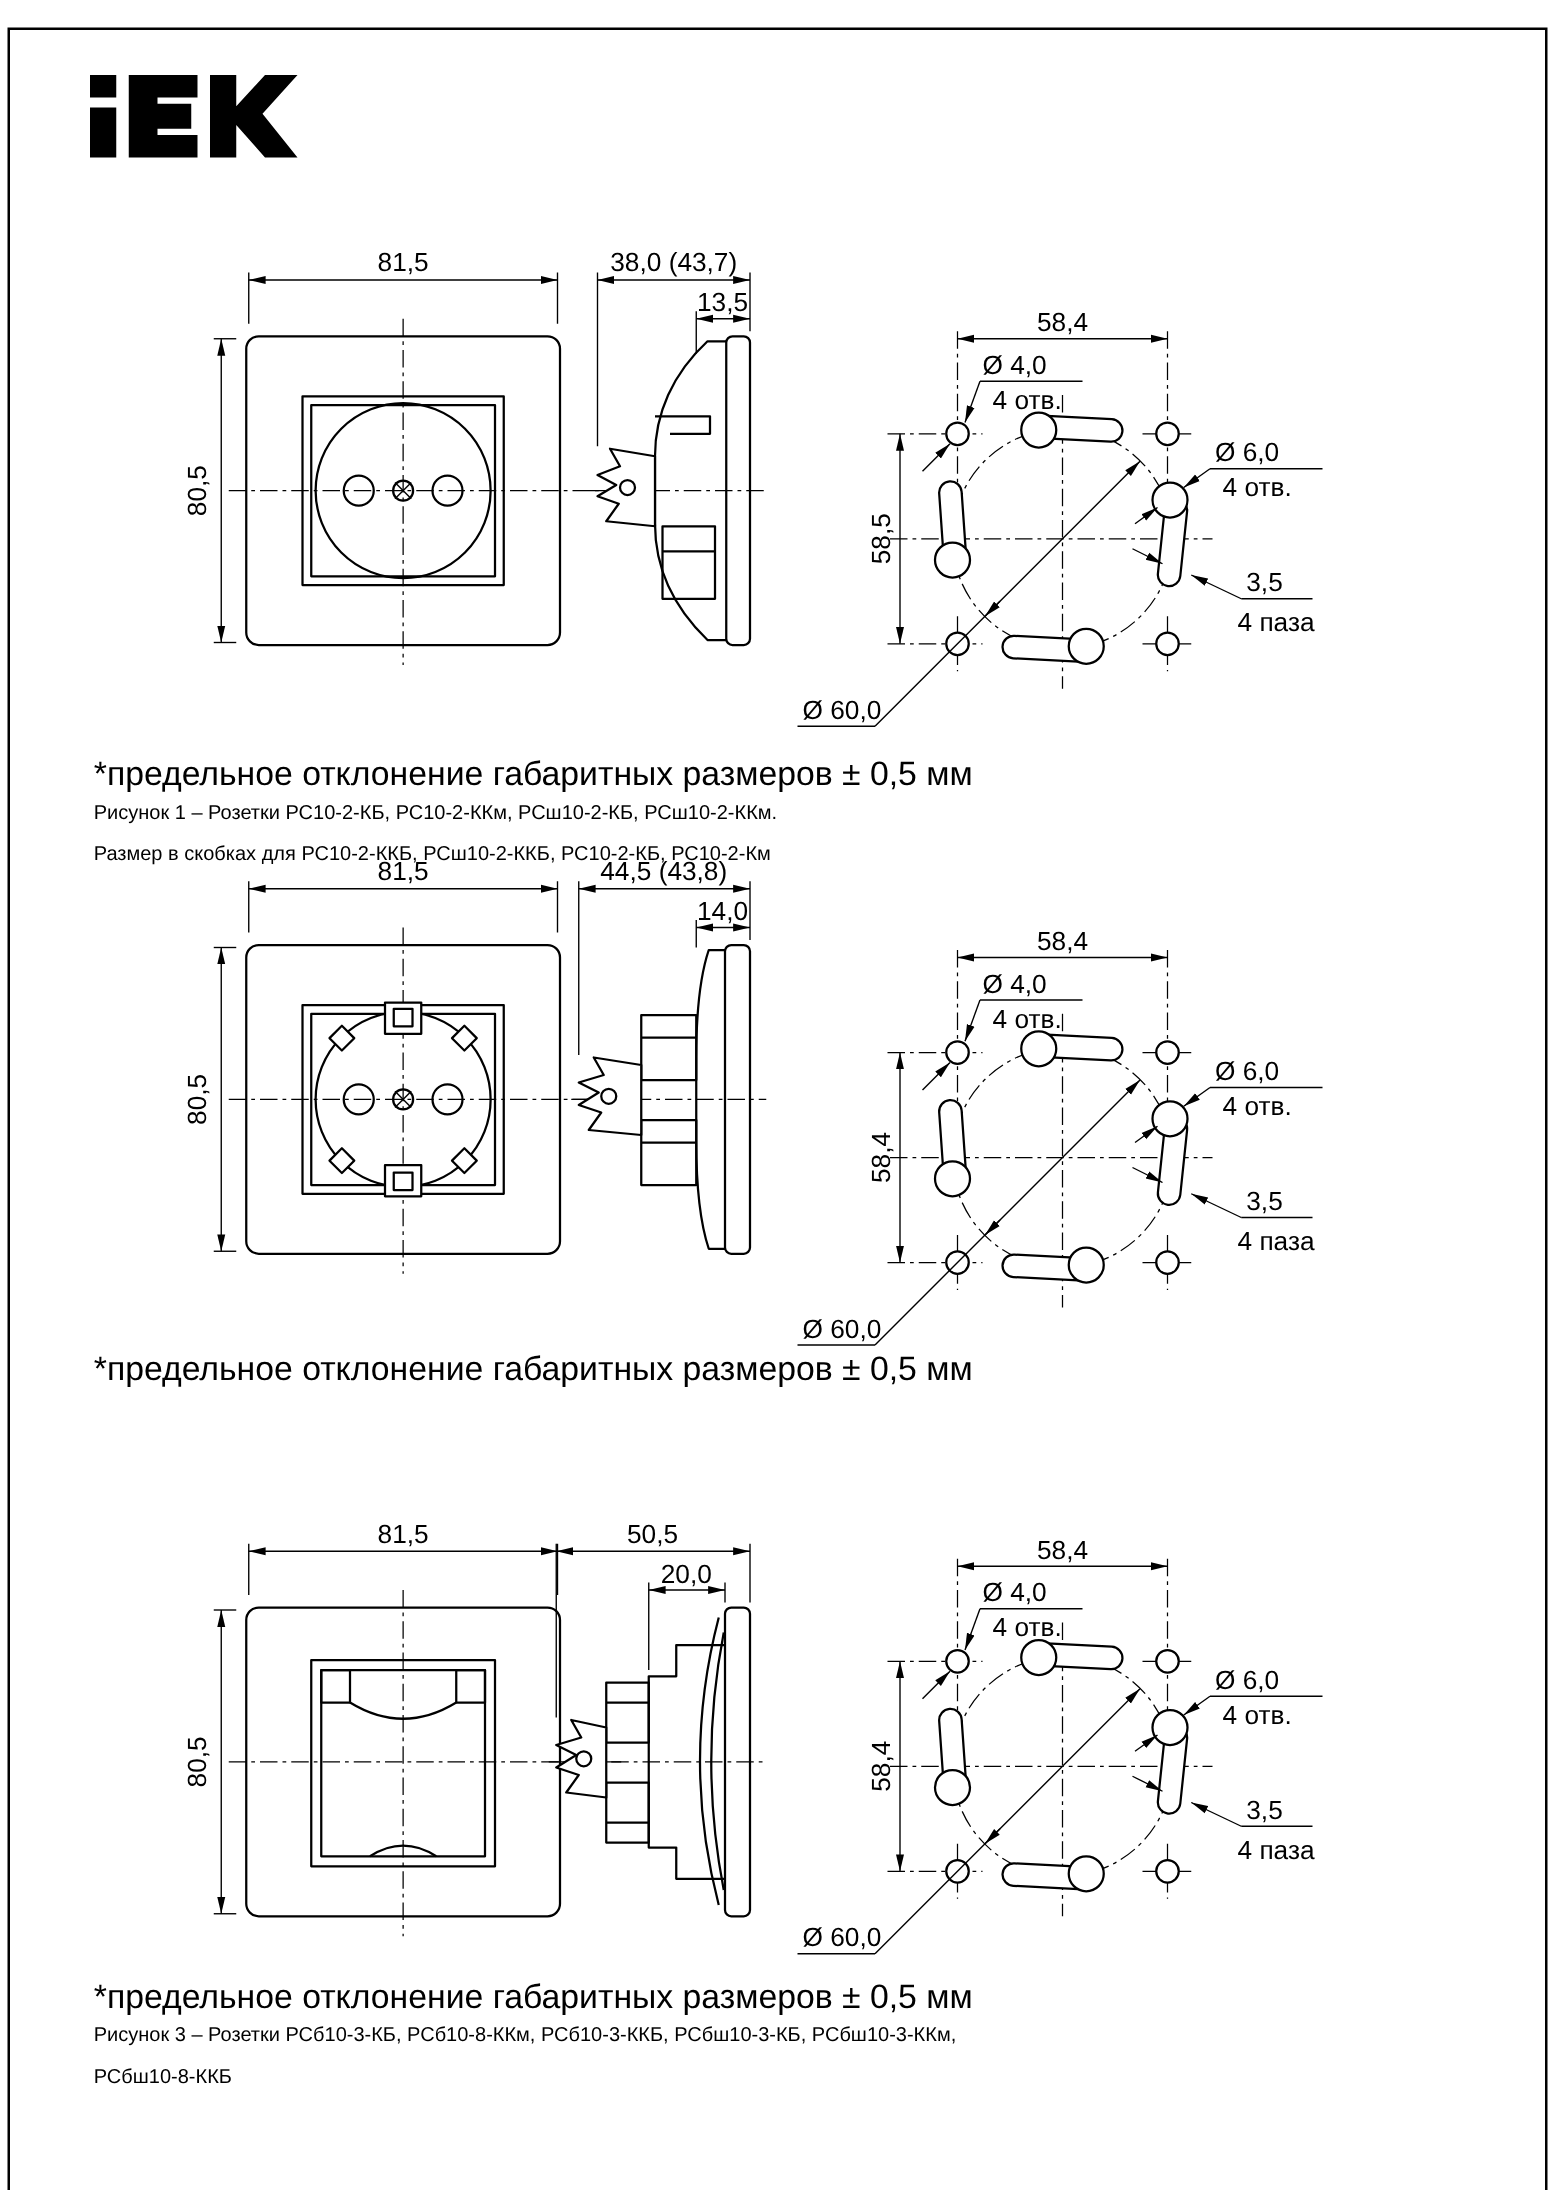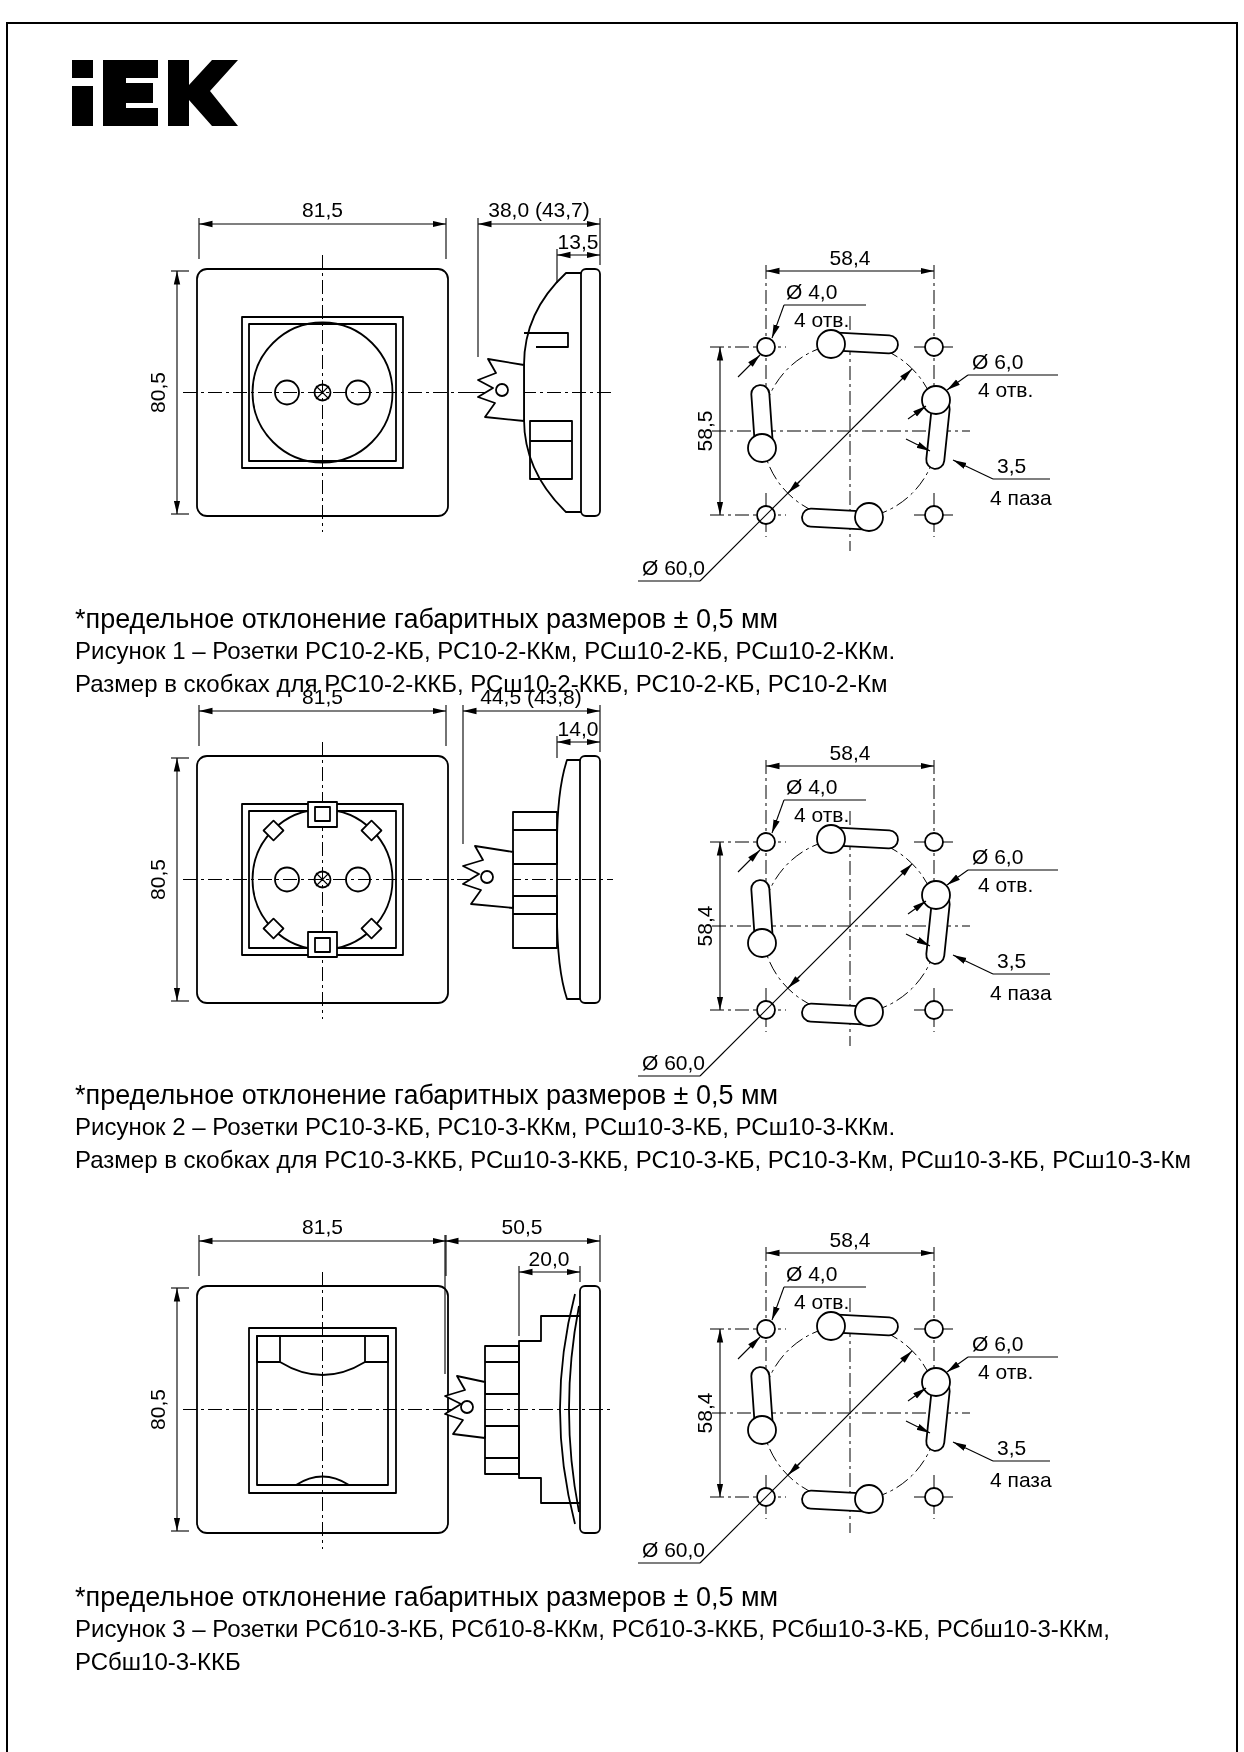--- a/index.html
+++ b/index.html
@@ -2,21 +2,21 @@
 <html><head>
 <meta charset="utf-8">
 <style>
   html,body{margin:0;padding:0;background:#fff;}
   .page{position:relative;width:1244px;height:1752px;background:#fff;overflow:hidden;
         font-family:"Liberation Sans",sans-serif;color:#000;margin-top:16px;}
   .frame{position:absolute;inset:6px;border:2px solid #000;pointer-events:none;}
   svg.fig{position:absolute;overflow:visible;}
   .logo{position:absolute;left:72px;top:44px;}
   .note{position:absolute;left:75px;font-size:27px;white-space:nowrap;}
-  .cap{position:absolute;left:75px;font-size:24px;line-height:33px;width:1120px;}
+  .cap{position:absolute;left:75px;font-size:16px;line-height:33px;width:1120px;}
   text{font-family:"Liberation Sans",sans-serif;font-size:21px;fill:#000;}
   .ol{fill:none;stroke:#000;stroke-width:1.8;stroke-linejoin:round;}
   .olw{fill:#fff;stroke:#000;stroke-width:1.8;stroke-linejoin:round;}
   .cl{fill:none;stroke:#000;stroke-width:1;stroke-dasharray:14 4 3 4;}
   .dl{fill:none;stroke:#000;stroke-width:1.1;}
   .da{marker-start:url(#arw);marker-end:url(#arw);}
   .de{marker-end:url(#arw);}
 </style>
 </head>
 <body>
@@ -235,24 +235,20 @@
       <text x="-64" y="-132">Ø 4,0</text>
       <text x="-56" y="-104">4 отв.</text>
       <text x="122" y="-62">Ø 6,0</text>
       <text x="128" y="-34">4 отв.</text>
       <text x="147" y="42">3,5</text>
       <text x="140" y="74">4 паза</text>
       <text x="-208" y="144">Ø 60,0</text>
     </g>
   </svg>
   <div class="note" style="top:1064px">*предельное отклонение габаритных размеров ± 0,5 мм</div>
-  <div class="cap" style="top:1094px">
-    <div>Рисунок 2 – Розетки РС10-3-КБ, РС10-3-ККм, РСш10-3-КБ, РСш10-3-ККм.</div>
-    <div>Размер в скобках для РС10-3-ККБ, РСш10-3-ККБ, РС10-3-КБ, РС10-3-Км, РСш10-3-КБ, РСш10-3-Км</div>
-  </div>
 
   <svg class="fig" style="left:70px;top:1085px" width="1110" height="475" viewBox="0 0 1110 475">
     <g transform="translate(127,185)">
       <use href="#front-frame"></use>
         <use href="#face3"></use>
       <text x="125.5" y="-52" text-anchor="middle">81,5</text>
       <text transform="translate(-32,123.5) rotate(-90)" text-anchor="middle">80,5</text>
     </g>
     <g transform="translate(375,185)">
       <use href="#side3"></use>
@@ -268,16 +264,16 @@
       <text x="122" y="-62">Ø 6,0</text>
       <text x="128" y="-34">4 отв.</text>
       <text x="147" y="42">3,5</text>
       <text x="140" y="74">4 паза</text>
       <text x="-208" y="144">Ø 60,0</text>
     </g>
   </svg>
   <div class="note" style="top:1566px">*предельное отклонение габаритных размеров ± 0,5 мм</div>
   <div class="cap" style="top:1596px">
     <div>Рисунок 3 – Розетки РСб10-3-КБ, РСб10-8-ККм, РСб10-3-ККБ, РСбш10-3-КБ, РСбш10-3-ККм,</div>
-    <div>РСбш10-3-ККБ</div>
+    <div>РСбш10-8-ККБ</div>
   </div>
 
 </div>
 
 </body></html>

